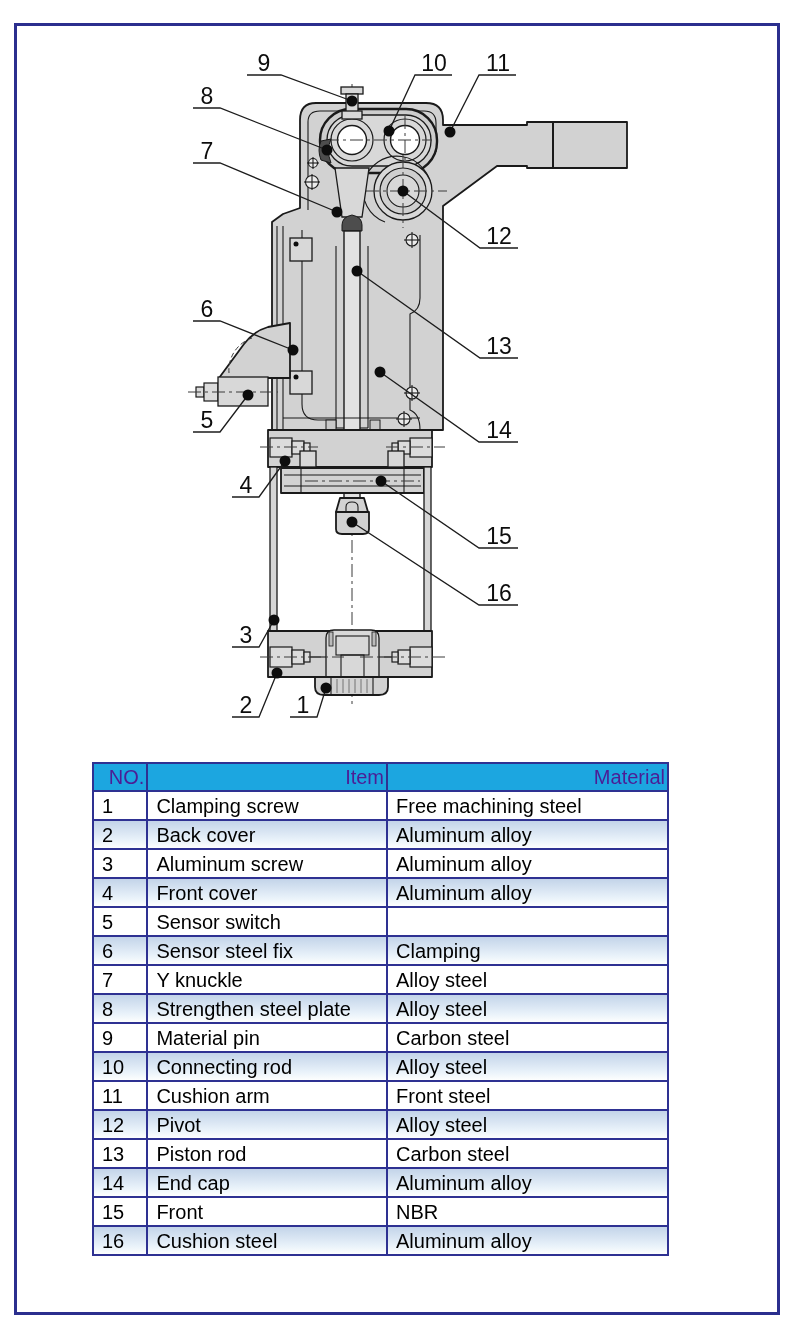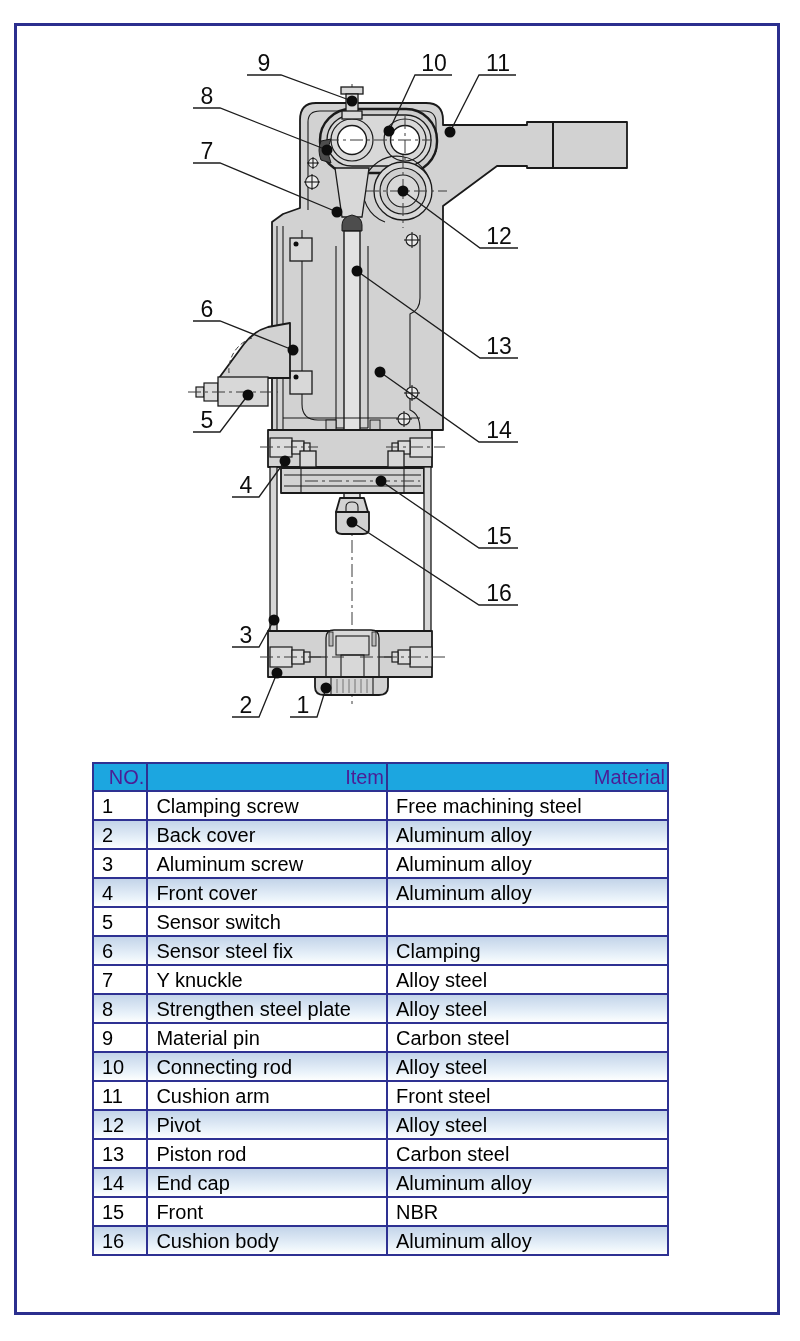--- a/index.html
+++ b/index.html
@@ -363,17 +363,17 @@
   </tr>
 
   <tr>
     <td>15</td>
     <td>Front</td>
     <td>NBR</td>
   </tr>
 
   <tr class="alt">
     <td>16</td>
-    <td>Cushion body</td>
+    <td>Cushion steel</td>
     <td>Aluminum alloy</td>
   </tr>
 </tbody>
 </table>
 
 </body></html>

